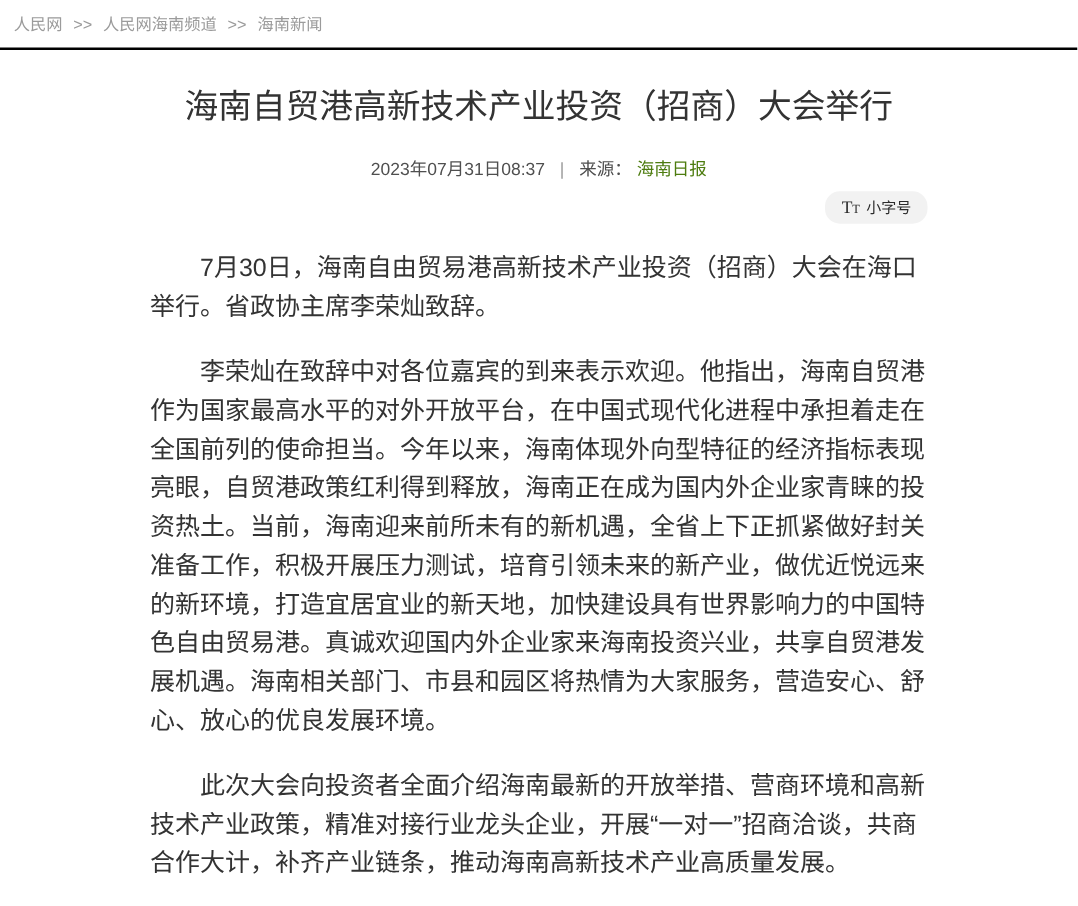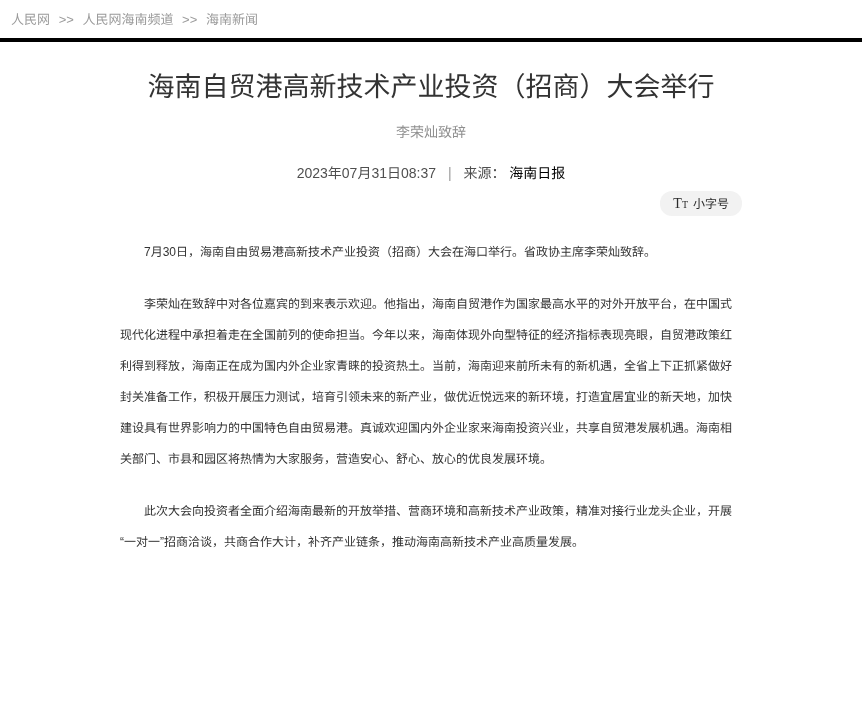--- a/index.html
+++ b/index.html
@@ -9,21 +9,21 @@
     min-height: 725px;
     background: #ffffff;
     font-family: "Liberation Sans", "DejaVu Sans", sans-serif;
     color: #333;
   }
   
   .breadcrumb {
     padding: 9px 12px 10px 11px;
     font-size: 13px;
     color: #9b9b9b;
-    border-bottom: 4px solid #000000;
+    border-bottom: 2px solid #000000;
   }
   .breadcrumb .crumb {
     color: #9b9b9b;
     text-decoration: none;
     cursor: pointer;
   }
   .breadcrumb .sep { margin: 0 5px; color: #9b9b9b; }
 
   
   .content { width: 622px; margin: 0 auto; }
@@ -42,21 +42,21 @@
     font-size: 14px;
     color: #8f8f8f;
   }
   .article-meta {
     margin-top: 21px;
     text-align: center;
     font-size: 14px;
     color: #4f4f4f;
   }
   .article-meta .divider { margin: 0 8px; color: #9a9a9a; }
-  .article-meta .source-link { color: #000000; text-decoration: none; cursor: pointer; }
+  .article-meta .source-link { color: #4d7c0f; text-decoration: none; cursor: pointer; }
 
   .toolbar {
     display: flex;
     justify-content: flex-end;
     margin-top: 9px;
   }
   .font-size-pill {
     background: #f2f2f2;
     border: none;
     border-radius: 12px;
@@ -79,21 +79,21 @@
   }
 
   .original-title {
     margin-top: 24px;
     font-size: 15px;
     color: #222;
     line-height: 1.4;
   }
 
   .article-body p {
-    font-size: 12px;
+    font-size: 20px;
     line-height: 31px;
     color: #333;
     text-indent: 2em;
     margin: 21px 0;
   }
 </style>
 </head>
 <body>
 
 <div class="breadcrumb">
@@ -101,21 +101,20 @@
   <span class="sep">&gt;&gt;</span>
   <a class="crumb">人民网海南频道</a>
   <span class="sep">&gt;&gt;</span>
   <a class="crumb">海南新闻</a>
 </div>
 
 <div class="content">
 
   <h1 class="article-title">海南自贸港高新技术产业投资（招商）大会举行</h1>
 
-  <div class="article-subtitle">李荣灿致辞</div>
 
   <div class="article-meta">
     <span>2023年07月31日08:37</span>
     <span class="divider">|</span>
     <span>来源：</span>
     <a class="source-link">海南日报</a>
   </div>
 
   <div class="toolbar">
     <button class="font-size-pill">

